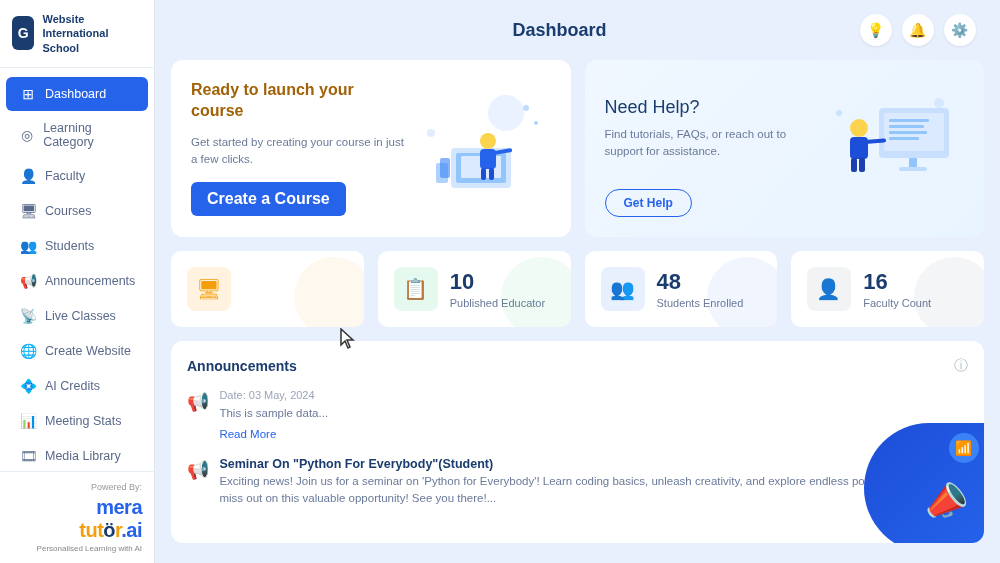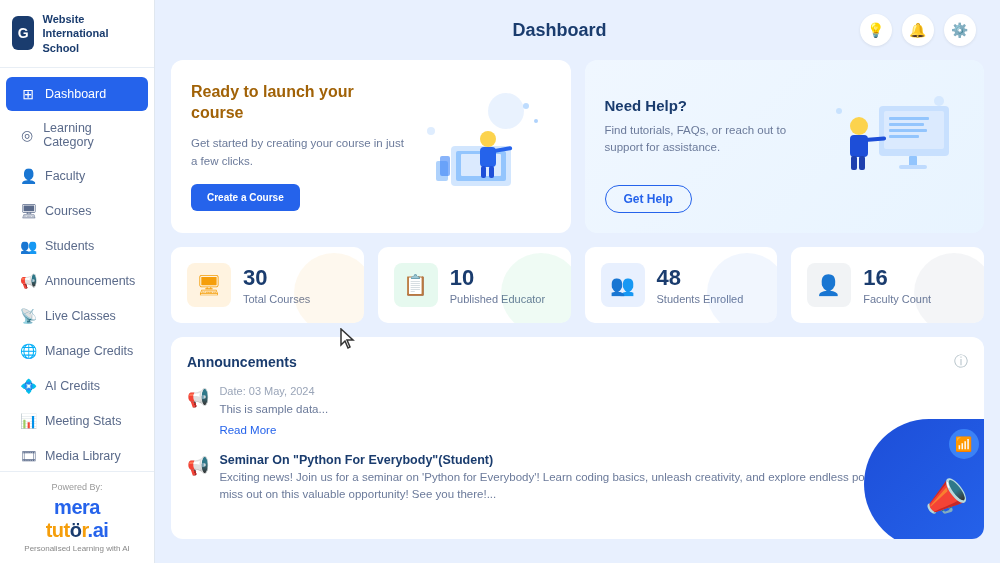--- a/index.html
+++ b/index.html
@@ -41,21 +41,21 @@
       font-size: 12.5px;
       transition: background 0.15s;
     }
     .nav-item.active { background: #2563eb; color: #fff; }
     .nav-item.active .nav-icon { color: #fff; }
     .nav-icon { font-size: 14px; width: 16px; text-align: center; }
 
     .sidebar-footer {
       padding: 10px 12px;
       border-top: 1px solid #e8eef5;
-      text-align: center;
+      text-align: right;
     }
     .powered-by { font-size: 9px; color: #999; margin-bottom: 4px; }
     .mera-tutor { font-size: 20px; font-weight: 800; color: #2563eb; letter-spacing: -0.5px; }
     .mera-tutor span { color: #f59e0b; }
     .tagline { font-size: 8px; color: #888; margin-top: 2px; }
 
     
     .main {
       flex: 1;
       display: flex;
@@ -110,33 +110,33 @@
       overflow: hidden;
     }
     .banner-left h2 { font-size: 16px; font-weight: 700; color: #a16207; line-height: 1.3; margin-bottom: 12px; }
     .banner-left p { font-size: 11.5px; color: #6b7a9a; margin-bottom: 14px; line-height: 1.5; }
     .btn-create {
       background: #2563eb;
       color: #fff;
       border: none;
       border-radius: 6px;
       padding: 8px 16px;
-      font-size: 10px;
+      font-size: 16px;
       font-weight: 600;
       cursor: pointer;
     }
     .banner-illustration {
       width: 140px;
       flex-shrink: 0;
       display: flex;
       align-items: center;
       justify-content: center;
     }
     .banner-card.help { background: linear-gradient(135deg, #f0f7ff, #e8f4ff); }
-    .help-title { font-size: 15px; font-weight: 700; color: #1a3c6e; margin-bottom: 8px; margin-top: 17px; }
+    .help-title { font-size: 18px; font-weight: 400; color: #1a3c6e; margin-bottom: 8px; margin-top: 17px; }
     .help-desc { font-size: 11.5px; color: #6b7a9a; margin-bottom: 28px; line-height: 1.5; }
     .btn-help {
       background: transparent;
       color: #2563eb;
       border: 1.5px solid #2563eb;
       border-radius: 20px;
       padding: 6px 18px;
       font-size: 12px;
       font-weight: 600;
       cursor: pointer;
@@ -248,21 +248,21 @@
       <div class="nav-item">
       <span class="nav-icon">📢</span>
       <span>Announcements</span>
     </div>
       <div class="nav-item">
       <span class="nav-icon">📡</span>
       <span>Live Classes</span>
     </div>
       <div class="nav-item">
       <span class="nav-icon">🌐</span>
-      <span>Manage Credits</span>
+      <span>Create Website</span>
     </div>
       <div class="nav-item">
       <span class="nav-icon">💠</span>
       <span>AI Credits</span>
     </div>
       <div class="nav-item">
       <span class="nav-icon">📊</span>
       <span>Meeting Stats</span>
     </div>
       <div class="nav-item">
@@ -358,24 +358,20 @@
             <circle cx="110" cy="10" r="5" fill="#bfdbfe" opacity="0.5"></circle>
             <circle cx="10" cy="20" r="3" fill="#93c5fd" opacity="0.4"></circle>
           </svg>
         </div>
       </div>
     </div>
 
     <div class="stats-row">
       <div class="stat-card">
         <div class="stat-icon orange">🖥</div>
-        <div class="stat-info">
-          <div class="stat-num">30</div>
-          <div class="stat-label">Total Courses</div>
-        </div>
         <div class="stat-bg orange"></div>
       </div>
       <div class="stat-card">
         <div class="stat-icon green">📋</div>
         <div class="stat-info">
           <div class="stat-num">10</div>
           <div class="stat-label">Published Educator</div>
         </div>
         <div class="stat-bg green"></div>
       </div>

